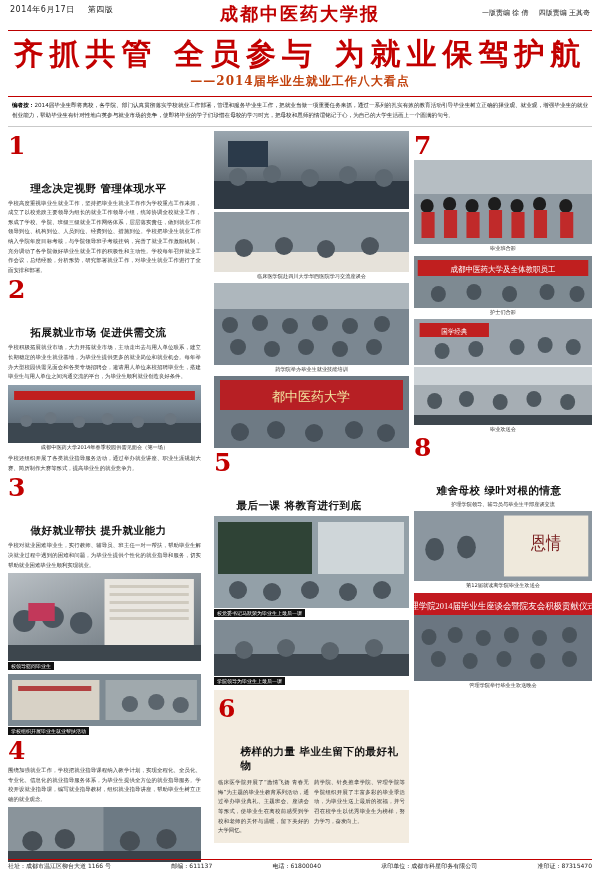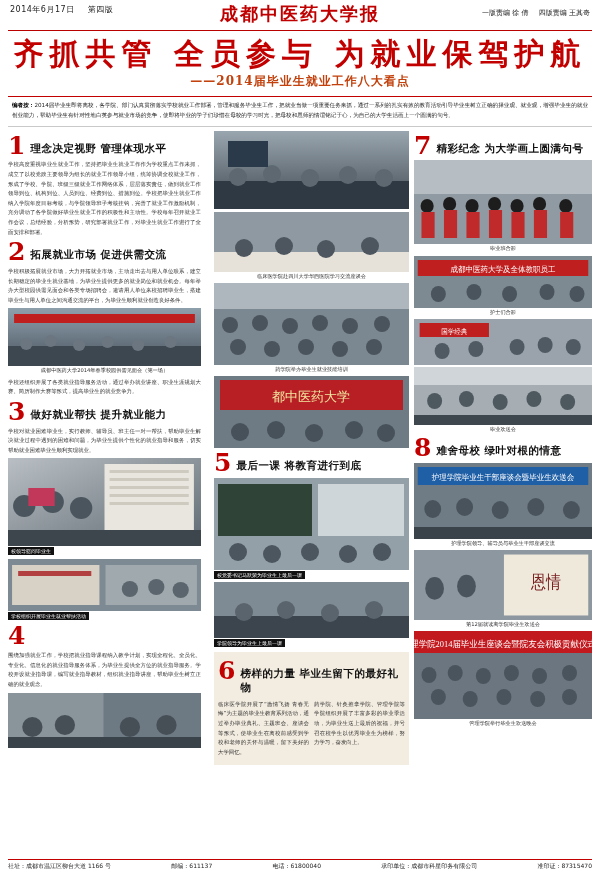--- a/index.html
+++ b/index.html
@@ -52,20 +52,21 @@
 
   .secthead{display:flex;align-items:flex-start;gap:5px;margin:3px 0 3px;}
   .num{
     font-family:"DejaVu Serif","Liberation Serif",serif;
     font-size:25px;font-weight:bold;color:#c20000;line-height:.95;
   }
   .sect-title{
     font-family:"DejaVu Serif","Liberation Serif",serif;
     font-size:10.5px;font-weight:bold;color:#111;letter-spacing:.5px;
     padding-top:8px;
+    margin-top:40px;
   }
 
   .body-text{font-size:5.4px;line-height:1.78;text-align:justify;color:#333;margin:2px 0 3px;}
 
   .photo{position:relative;overflow:hidden;background:#5b6a77;border:0;}
   .cap{font-size:5.2px;color:#333;text-align:center;line-height:1.4;margin:1px 0 3px;}
 
   .flag{display:inline-block;background:#111;color:#fff;font-size:5px;padding:1px 3px;margin:1px 0;}
   .flagrow{display:flex;gap:2px;flex-wrap:wrap;}
 
@@ -346,21 +347,20 @@
           <div class="body-text" style="flex:1">药学院、针灸推拿学院、管理学院等学院组织开展了丰富多彩的毕业季活动，为毕业生送上最后的祝福，并号召在校学生以优秀毕业生为榜样，努力学习，奋发向上。</div>
         </div>
       </div>
 
     </div>
 
     <div class="col c3">
 
       <div class="secthead">
         <div class="num">7</div>
-        <div class="sect-title">精彩纪念  为大学画上圆满句号</div>
       </div>
 
       <div class="photo" style="height:84px">
         <svg class="ph" viewBox="0 0 190 84" preserveAspectRatio="none">
           <rect width="190" height="84" fill="#8f9aa2"></rect>
           <rect y="0" width="190" height="34" fill="#b6bec3"></rect>
           <g fill="#1d1d1d">
             <circle cx="14" cy="46" r="7"></circle>
               <circle cx="38" cy="44" r="7"></circle>
               <circle cx="62" cy="46" r="7"></circle>
@@ -427,35 +427,20 @@
           <rect y="48" width="190" height="10" fill="#3e474e"></rect>
         </svg>
       </div>
       <div class="cap">毕业欢送会</div>
 
       <div class="secthead">
         <div class="num">8</div>
         <div class="sect-title">难舍母校  绿叶对根的情意</div>
       </div>
 
-      <div class="photo" style="height:76px">
-        <svg class="ph" viewBox="0 0 190 76" preserveAspectRatio="none">
-          <rect width="190" height="76" fill="#6f7b85"></rect>
-          <rect x="4" y="4" width="182" height="18" fill="#1f5fa6"></rect>
-          <text x="95" y="17" font-size="8" fill="#fff" text-anchor="middle" font-family="serif">护理学院毕业生干部座谈会暨毕业生欢送会</text>
-          <g fill="#49535b">
-              <circle cx="20" cy="46" r="9"></circle>
-              <circle cx="54" cy="44" r="9"></circle>
-              <circle cx="92" cy="47" r="9"></circle>
-              <circle cx="130" cy="44" r="9"></circle>
-              <circle cx="168" cy="47" r="9"></circle>
-            </g>
-          <rect y="64" width="190" height="12" fill="#3a434a"></rect>
-        </svg>
-      </div>
       <div class="cap">护理学院领导、辅导员与毕业生干部座谈交流</div>
 
       <div class="photo" style="height:70px">
         <svg class="ph" viewBox="0 0 190 62" preserveAspectRatio="none">
           <rect width="190" height="62" fill="#8c97a0"></rect>
           <rect x="96" y="4" width="90" height="54" fill="#efe9dc"></rect>
           <text x="141" y="34" font-size="16" fill="#7a2020" text-anchor="middle" font-family="serif">恩情</text>
           <g fill="#4a545c">
               <circle cx="22" cy="34" r="10"></circle>
               <circle cx="56" cy="32" r="10"></circle>

